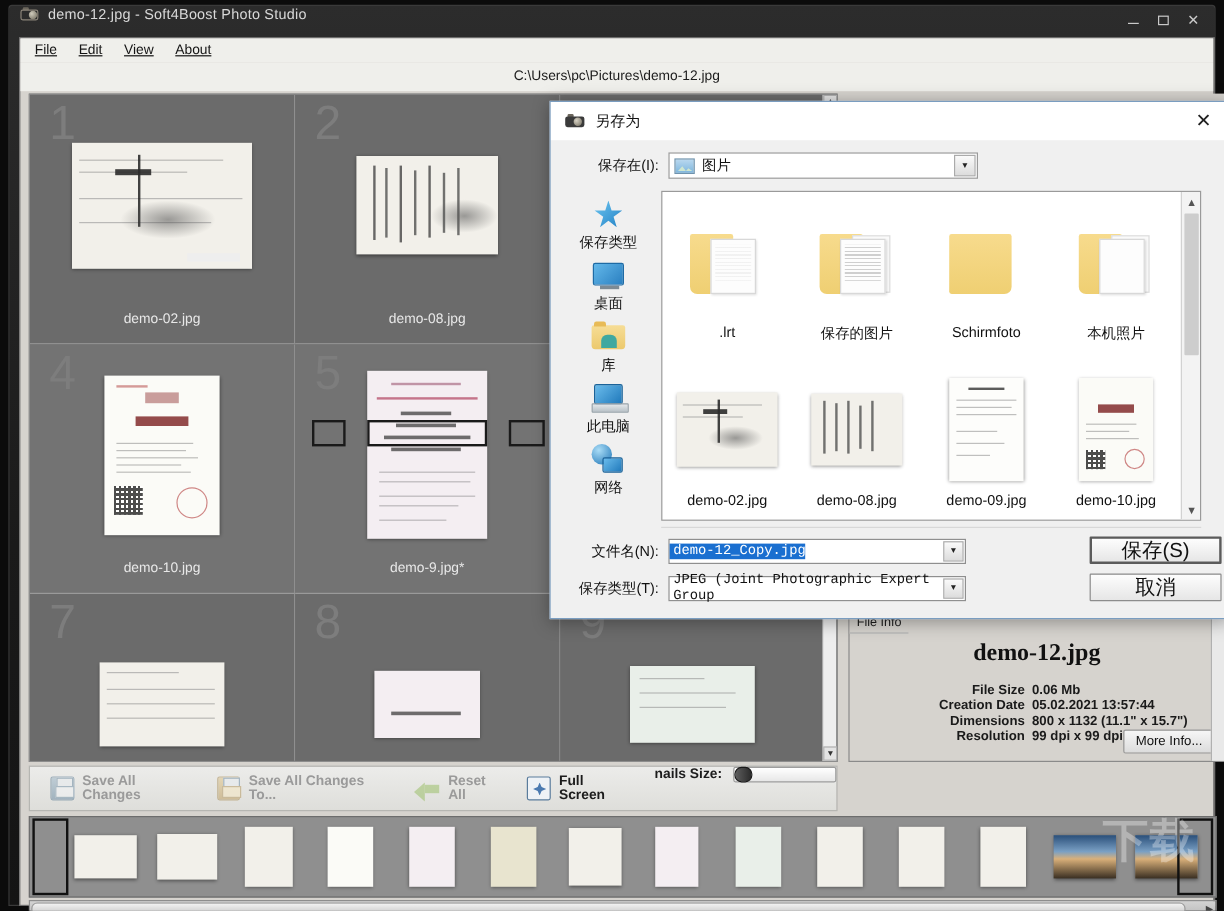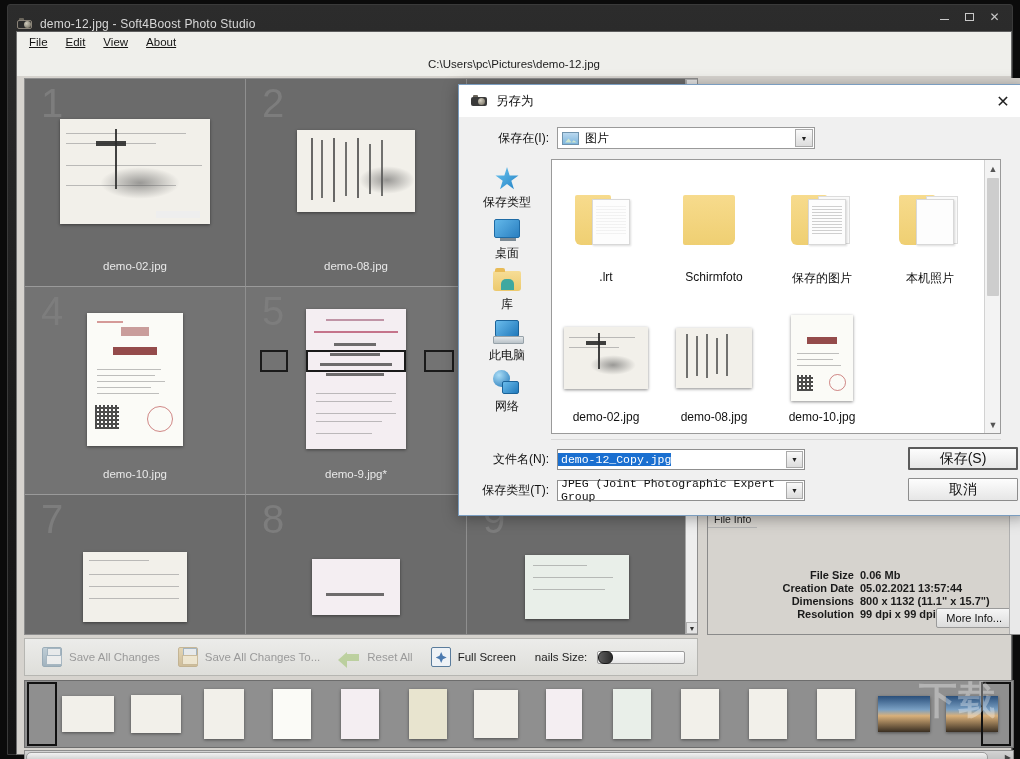--- a/index.html
+++ b/index.html
@@ -19,21 +19,21 @@
   
   .win-frame {
     position: absolute; left: 7px; top: 4px;
     width: 1006px; height: 751px;
     background: linear-gradient(180deg,#2c2c2c 0%,#1a1a1a 60%,#141414 100%);
     border: 1px solid #3a3a3a;
     border-radius: 3px 3px 0 0;
   }
   .titlebar {
     position: absolute; left: 0; top: 0; right: 0; height: 26px;
-    display: flex; align-items: flex-end;
+    display: flex; align-items: flex-start;
   }
   .title-icon {
     width: 16px; height: 14px; margin-left: 9px; margin-right: 7px;
     position: relative; flex: 0 0 auto;
   }
   .title-icon .cam-body {
     position: absolute; left: 0; top: 3px; width: 15px; height: 9px;
     background: #2b2b2b; border: 1px solid #8a8378; border-radius: 2px;
   }
   .title-icon .cam-lens {
@@ -216,21 +216,21 @@
     position: absolute; left: 690px; top: 46px;
     width: 314px; height: 430px; background: #d6d3ce;
   }
 
   
   .bottombar {
     position: absolute; left: 7px; top: 606px;
     width: 674px; height: 38px;
     background: linear-gradient(180deg,#ececea,#dededa);
     border: 1px solid #b6b6b2;
-    display: flex; align-items: center; gap: 4px; padding-left: 10px;
+    display: flex; gap: 4px; padding-left: 10px; font-weight: bold;
   }
   .tb-btn {
     display: flex; align-items: center; gap: 7px;
     padding: 3px 7px; font-size: 11.5px; color: #9a9a9a;
   }
   .tb-btn.enabled { color: #1c1c1c; }
   .ic-save {
     width: 20px; height: 20px; position: relative;
     background: linear-gradient(180deg,#9fb8c9,#6e8ea6);
     border: 1px solid #5e7e96; border-radius: 2px; opacity: .55;
@@ -459,21 +459,21 @@
   .field-combo .fbarrow {
     position: absolute; right: 1px; top: 1px; width: 17px; height: 17px;
     background: linear-gradient(180deg,#fafafa,#dcdcdc); border: 1px solid #aaa;
     display: flex; align-items: center; justify-content: center; font-size: 7px; color: #222;
   }
   .dlg-btn {
     position: absolute; width: 110px; height: 23px;
     background: linear-gradient(180deg,#fdfdfd,#e6e6e6);
     border: 1px solid #8c8c8c; border-radius: 1px;
     display: flex; align-items: center; justify-content: center;
-    font-size: 14px; color: #111;
+    font-size: 17px; color: #111;
   }
   .dlg-btn.primary { border: 2px solid #5b5b5b; }
   #btn-save { left: 449px; top: 330px; }
   #btn-cancel { left: 449px; top: 361px; }
 
   .places {
     position: absolute; left: 6px; top: 42px; width: 84px; height: 275px;
     display: flex; flex-direction: column; align-items: center; gap: 5px; padding-top: 6px;
   }
   .place {
@@ -703,20 +703,21 @@
       <div class="outline-row">
         <span class="outline-box" style="width:28px;"></span>
         <span class="outline-box" style="width:100px;"></span>
         <span class="outline-box" style="width:30px;"></span>
       </div>
 
       <div class="rightpane"></div>
 
       <div class="infopane">
         <span class="info-tab">File Info</span>
+        <div class="info-title">demo-12.jpg</div>
         <div class="info-rows">
           <div class="info-row">
             <span class="info-k">File Size</span>
             <span class="info-v">0.06 Mb</span>
           </div>
           <div class="info-row">
             <span class="info-k">Creation Date</span>
             <span class="info-v">05.02.2021  13:57:44</span>
           </div>
           <div class="info-row">
@@ -883,38 +884,38 @@
                       <span class="sheet">
                         <span class="linez" style="opacity:.25"></span>
                       </span>
                     </span>
                 </span>
                 <span class="fi-name">.lrt</span>
               </span>
 
               <span class="file-item">
                 <span class="fi-icon">
-                  <span class="folder-ico plain">
-                      <span class="back"></span>
-                    </span>
-                </span>
-                <span class="fi-name">Schirmfoto</span>
-              </span>
-
-              <span class="file-item">
-                <span class="fi-icon">
                   <span class="folder-ico">
                       <span class="back"></span>
                       <span class="sheet2"></span>
                       <span class="sheet">
                         <span class="linez"></span>
                       </span>
                     </span>
                 </span>
                 <span class="fi-name">保存的图片</span>
+              </span>
+
+              <span class="file-item">
+                <span class="fi-icon">
+                  <span class="folder-ico plain">
+                      <span class="back"></span>
+                    </span>
+                </span>
+                <span class="fi-name">Schirmfoto</span>
               </span>
 
               <span class="file-item">
                 <span class="fi-icon">
                   <span class="folder-ico">
                       <span class="back"></span>
                       <span class="sheet2"></span>
                       <span class="sheet"></span>
                     </span>
                 </span>
@@ -940,20 +941,34 @@
                     <span class="vline" style="left:10px;top:6px;height:44px;background:#3a3a3a;width:2px;opacity:.7;"></span>
                     <span class="vline" style="left:20px;top:8px;height:40px;background:#3a3a3a;width:2px;opacity:.7;"></span>
                     <span class="vline" style="left:30px;top:6px;height:44px;background:#3a3a3a;width:2px;opacity:.7;"></span>
                     <span class="vline" style="left:40px;top:10px;height:36px;background:#3a3a3a;width:2px;opacity:.7;"></span>
                     <span class="vline" style="left:50px;top:6px;height:42px;background:#3a3a3a;width:2px;opacity:.7;"></span>
                   </span>
                 </span>
                 <span class="fi-name">demo-08.jpg</span>
               </span>
 
+              <span class="file-item">
+                <span class="fi-icon">
+                  <span class="doc" style="display:block;width:62px;height:86px;background:#fdfdfb;">
+                    <span class="ln" style="left:16px;top:8px;width:30px;height:2px;background:#333;opacity:.8;"></span>
+                    <span class="ln" style="left:6px;top:18px;width:50px;"></span>
+                    <span class="ln" style="left:6px;top:24px;width:46px;"></span>
+                    <span class="ln" style="left:6px;top:30px;width:50px;"></span>
+                    <span class="ln" style="left:6px;top:44px;width:34px;"></span>
+                    <span class="ln" style="left:6px;top:54px;width:40px;"></span>
+                    <span class="ln" style="left:6px;top:64px;width:28px;"></span>
+                  </span>
+                </span>
+                <span class="fi-name">demo-09.jpg</span>
+              </span>
 
               <span class="file-item">
                 <span class="fi-icon">
                   <span class="doc cert" style="display:block;width:62px;height:86px;">
                     <span class="hdr" style="left:16px;top:22px;width:30px;height:7px;background:#7a1f1f;opacity:.8;"></span>
                     <span class="ln" style="left:6px;top:38px;width:42px;"></span>
                     <span class="ln" style="left:6px;top:44px;width:36px;"></span>
                     <span class="ln" style="left:6px;top:50px;width:44px;"></span>
                     <span class="qr" style="left:6px;top:60px;width:16px;height:16px;"></span>
                     <span class="seal" style="right:7px;bottom:10px;width:17px;height:17px;"></span>

